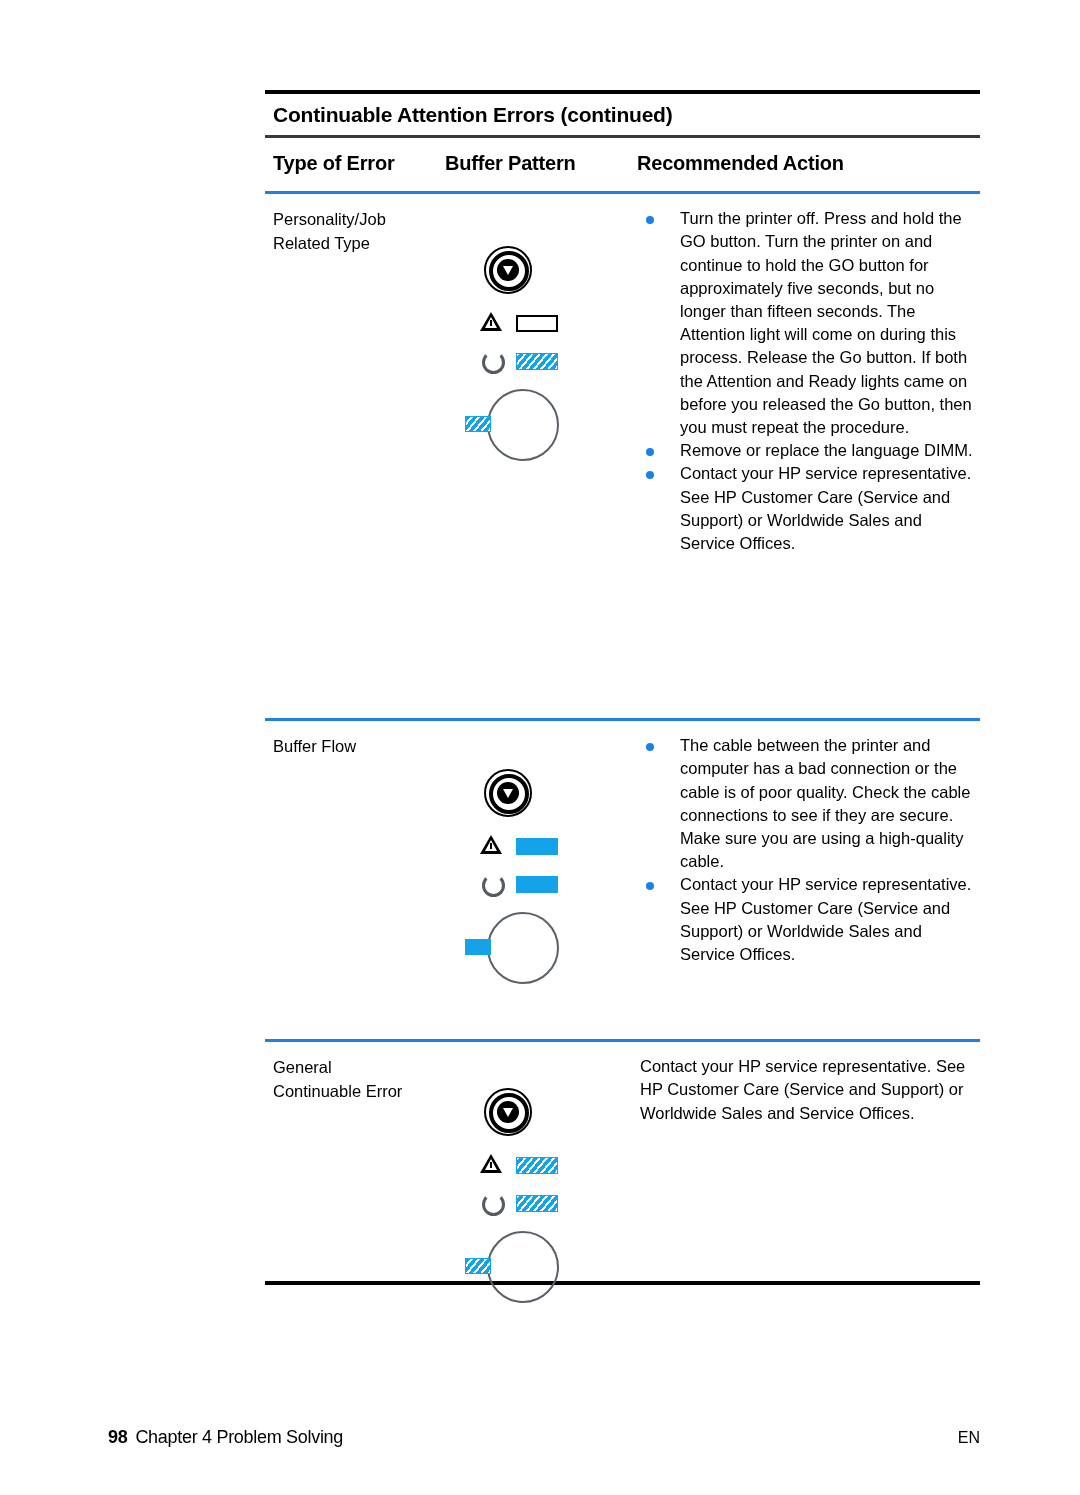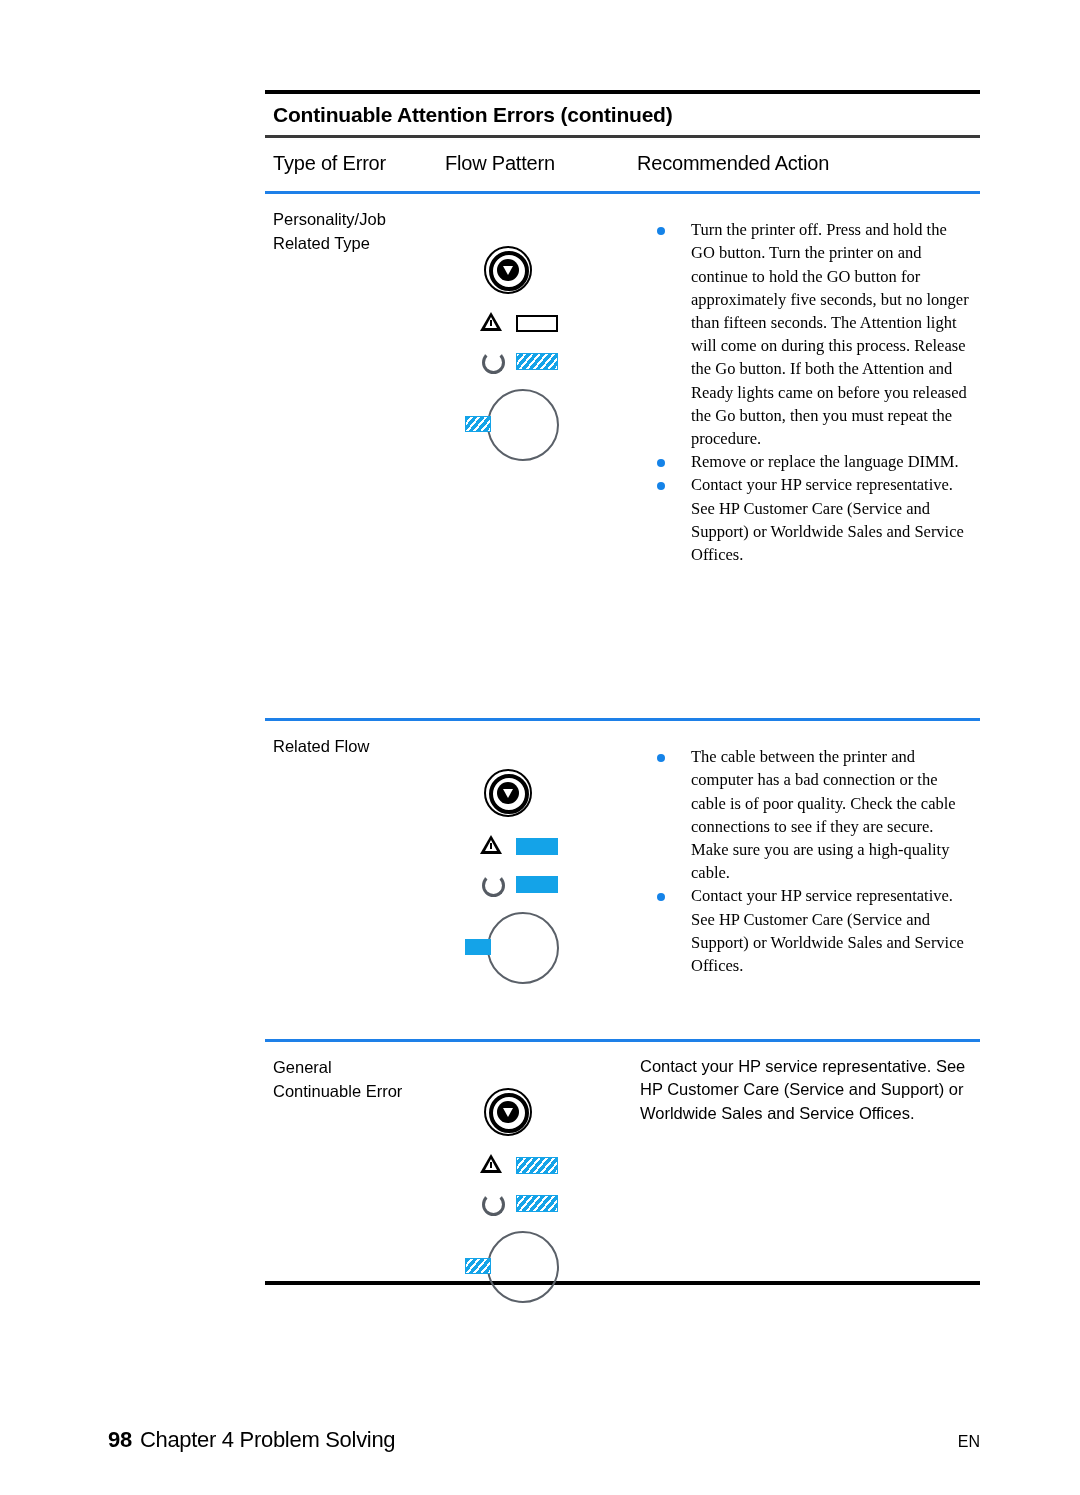--- a/index.html
+++ b/index.html
@@ -59,21 +59,21 @@
     letter-spacing: -0.2px;
     padding: 8px 0 7px 8px;
     line-height: 1.25;
   }
 
   
   .head-row {
     display: flex;
     padding: 14px 0 16px 8px;
     font-size: 20px;
-    font-weight: normal;
+    font-weight: bold;
     letter-spacing: -0.2px;
     align-items: flex-end;
   }
   .head-type  { width: 172px; flex: none; }
   .head-light { width: 192px; flex: none; }
   .head-rec   { flex: 1; }
 
   
   .row {
     display: flex;
@@ -95,23 +95,22 @@
   .col-rec {
     flex: 1;
     padding-top: 13px;
     font-size: 16.5px;
     line-height: 23.2px;
   }
 
   
   ul.bullets {
     list-style: none;
-    margin: 11px;
+    margin: 0;
     padding: 0;
-    font-family: Liberation Serif, serif;
   }
   ul.bullets > li {
     position: relative;
     padding-left: 43px;
     margin: 0 0 0 0;
   }
   ul.bullets > li::before {
     content: "";
     position: absolute;
     left: 9px;
@@ -270,21 +269,21 @@
   .footer {
     position: absolute;
     left: 108px;
     top: 1415px;
     width: 872px;
     display: flex;
     align-items: baseline;
     justify-content: space-between;
   }
   .footer-left {
-    font-size: 22px;
+    font-size: 18px;
     letter-spacing: -0.3px;
   }
   .footer-pageno {
     font-weight: bold;
     margin-right: 8px;
   }
   .footer-right {
     font-size: 16px;
   }
 </style>
@@ -296,21 +295,21 @@
   <div class="table-block">
 
     <div class="rule-top"></div>
 
     <div class="caption">Continuable Attention Errors (continued)</div>
 
     <div class="rule-thin-dark"></div>
 
     <div class="head-row">
       <div class="head-type">Type of Error</div>
-      <div class="head-light">Flow Pattern</div>
+      <div class="head-light">Buffer Pattern</div>
       <div class="head-rec">Recommended Action</div>
     </div>
 
     <div class="rule-blue"></div>
 
     <div class="row" style="height:524px;">
       <div class="col-type">
         <div>Personality/Job</div>
         <div>Related Type</div>
       </div>
@@ -354,21 +353,21 @@
           <li>Remove or replace the language DIMM.</li>
           <li>Contact your HP service representative. See HP Customer Care (Service and Support) or Worldwide Sales and Service Offices.</li>
         </ul>
       </div>
     </div>
 
     <div class="rule-blue"></div>
 
     <div class="row" style="height:318px;">
       <div class="col-type">
-        <div>Related Flow</div>
+        <div>Buffer Flow</div>
       </div>
 
       <div class="col-light">
         <div class="lights">
 
           <div class="go-btn" style="left:39px; top:48px;">
             <div class="go-ring-outer"></div>
             <div class="go-ring-mid"></div>
             <div class="go-core"></div>
             <div class="go-tri"></div>

